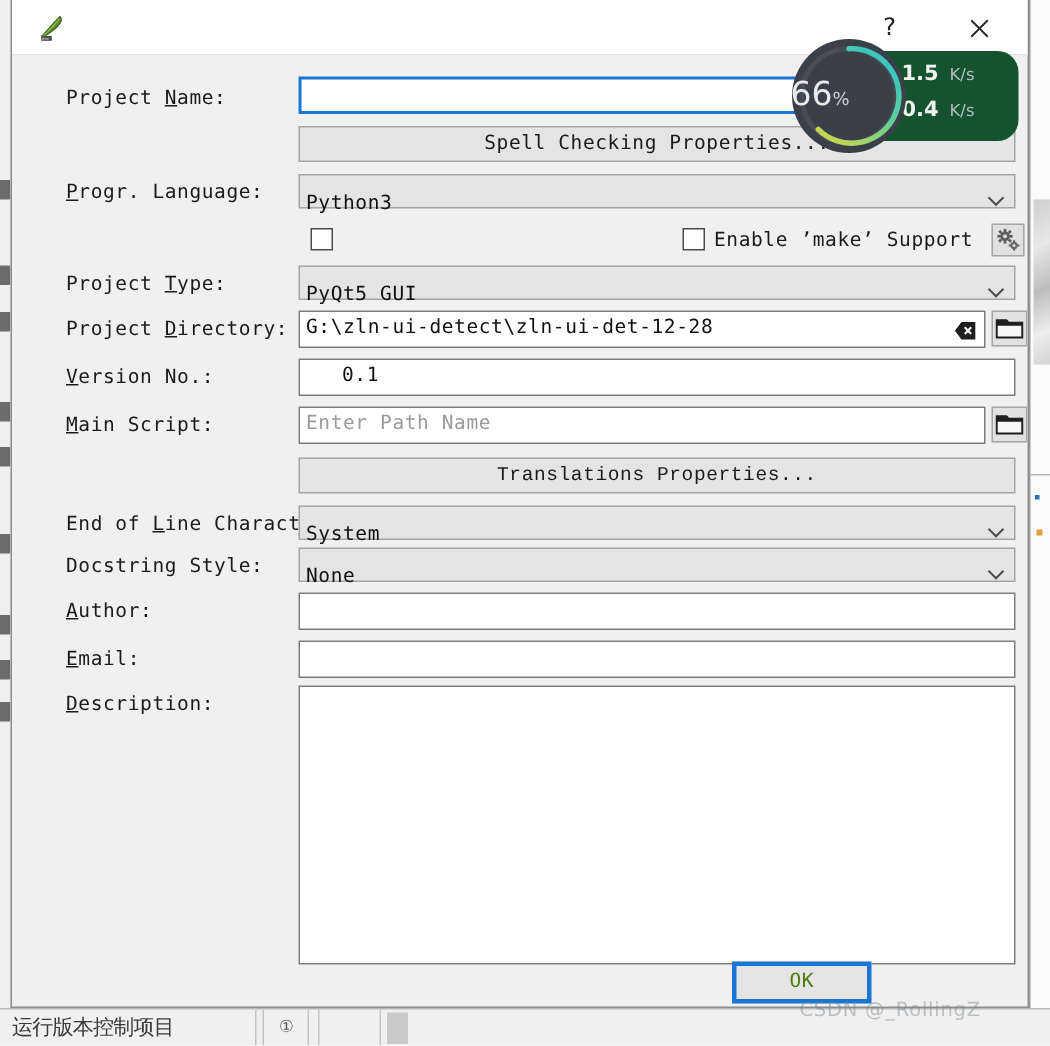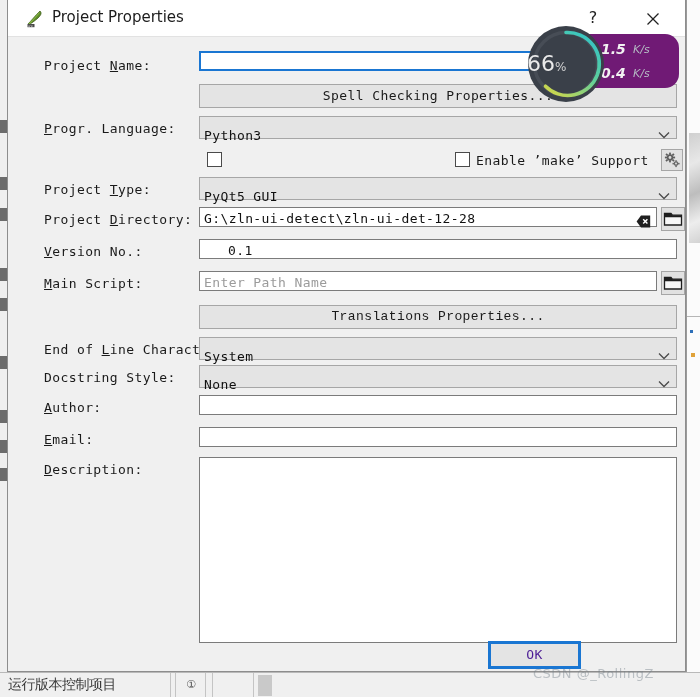--- a/index.html
+++ b/index.html
@@ -179,21 +179,21 @@
     position: absolute;
     box-sizing: border-box;
     font-family: "DejaVu Sans Mono", "Liberation Mono", monospace;
     font-size: 13px;
     color: #101010;
     letter-spacing: 0.4px;
   }
   .lineedit {
     background: #ffffff;
     border: 1px solid #7b7b7b;
-    height: 20px;
+    height: 25px;
     line-height: 22px;
     padding: 0 4px;
   }
   .lineedit.focused {
     border: 2px solid #1a76d2;
     line-height: 20px;
   }
   .lineedit .ph { color: #9b9b9b; }
 
   .combo {
@@ -259,41 +259,40 @@
   .dlgbtn {
     position: absolute;
     box-sizing: border-box;
     background: #e4e4e4;
     border: 1px solid #a6a6a6;
     height: 28px;
     line-height: 26px;
     text-align: center;
     font-family: "DejaVu Sans Mono", "Liberation Mono", monospace;
     font-size: 13px;
-    color: #4c1d95;
+    color: #4d7c0f;
     letter-spacing: 0.4px;
   }
   .dlgbtn.default {
     border: 3px solid #1a76d2;
     line-height: 22px;
   }
 
   
   #netwidget {
     position: absolute;
     left: 527px; top: 25px;
     width: 152px; height: 79px;
   }
   .net-panel {
     position: absolute;
     left: 48px; top: 9px;
-    width: 104px; height: 54px;
-    background: #701a75;
+    width: 104px; height: 60px;
+    background: #14532d;
     border-radius: 14px;
-    font-style: italic;
   }
   .net-row { position: absolute; left: 12px; width: 92px; height: 22px; }
   .net-arrow {
     position: absolute; left: 0; top: 4px;
     width: 0; height: 0;
     border-left: 4px solid transparent;
     border-right: 4px solid transparent;
   }
   .net-arrow.up   { border-bottom: 8px solid #3fa5de; }
   .net-arrow.down { border-top: 8px solid #3fc46a; }
@@ -366,21 +365,20 @@
 
     <div class="titlebar">
       <span class="title-icon">
         <svg width="20" height="20" viewBox="0 0 20 20">
           <path d="M3 16 C6 13 10 8 15 3 C17 5 16 7 13 10 C10 13 6 15 4 17 Z" fill="#5f8c2a" stroke="#3f5e1c" stroke-width="0.8"></path>
           <path d="M4 16 C7 13 11 9 14.5 4.5" stroke="#86b544" stroke-width="1.1" fill="none"></path>
           <rect x="2.5" y="16" width="7" height="3.2" fill="#4a4a4a"></rect>
           <text x="3" y="18.8" font-size="2.6" fill="#e8e8e8" font-family="DejaVu Sans, sans-serif">eric</text>
         </svg>
       </span>
-      <span class="title-text">Project Properties</span>
       <span class="title-help">?</span>
       <span class="title-close">
         <svg width="14" height="14" viewBox="0 0 14 14">
           <line x1="1.5" y1="1.5" x2="12.5" y2="12.5" stroke="#222" stroke-width="1.2"></line>
           <line x1="12.5" y1="1.5" x2="1.5" y2="12.5" stroke="#222" stroke-width="1.2"></line>
         </svg>
       </span>
     </div>
 
     <div class="form">

